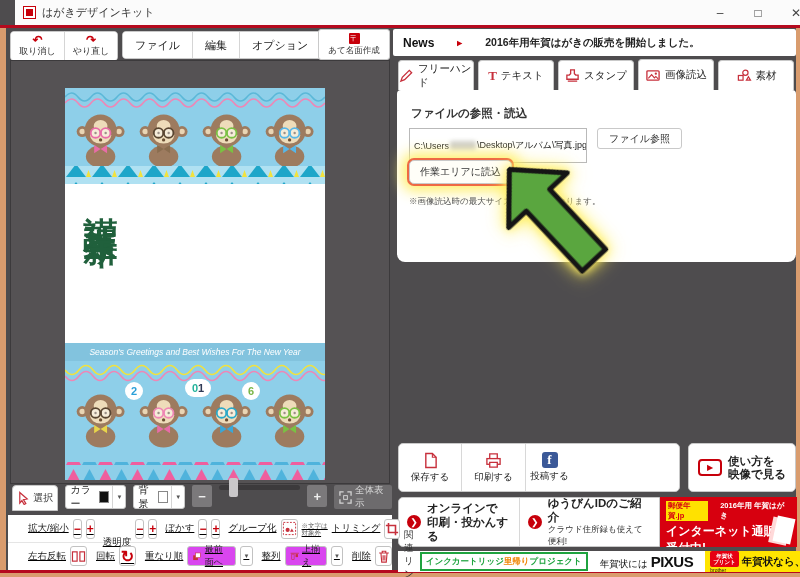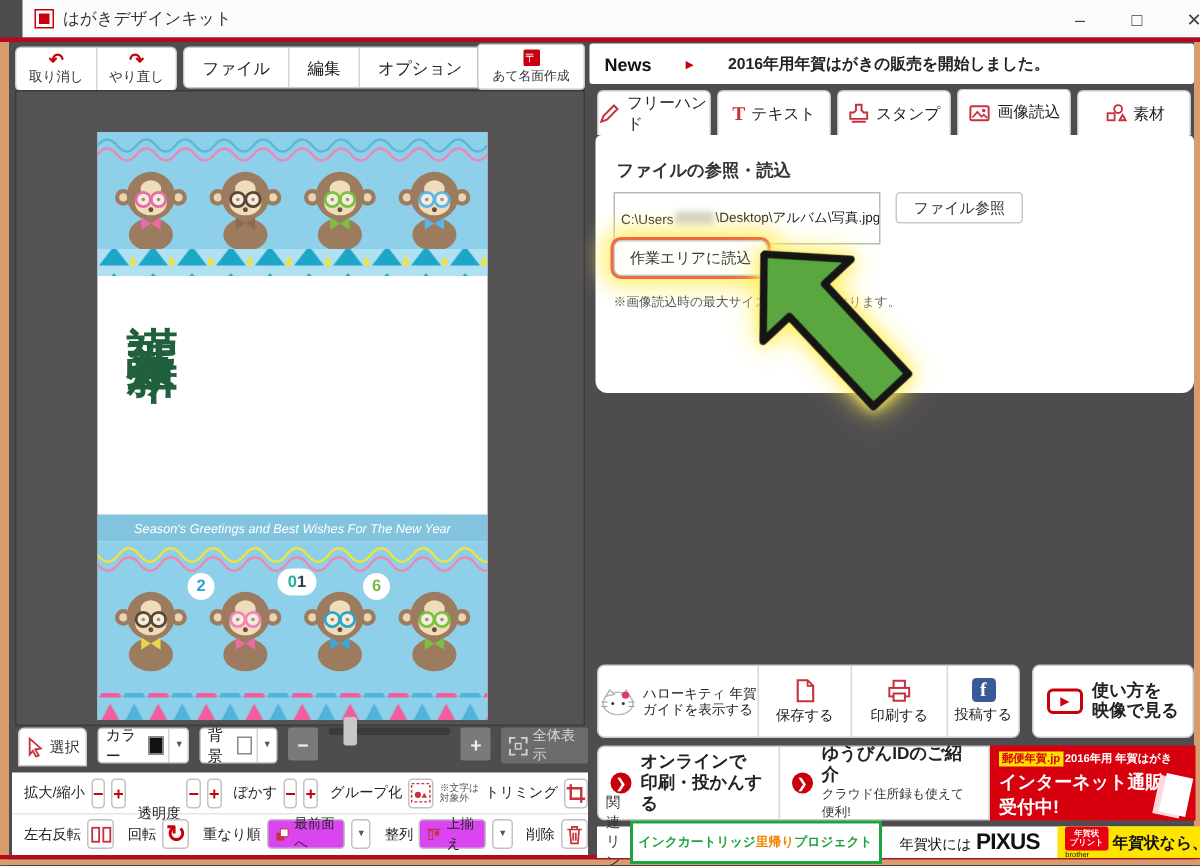--- a/index.html
+++ b/index.html
@@ -87,30 +87,30 @@
   .play-icon { width:24px; height:17px; border:2px solid #c7000b; border-radius:4px; display:flex; align-items:center; justify-content:center; color:#c7000b; font-size:8px; }
   .video-txt { font-size:11.5px; font-weight:bold; color:#222; line-height:13px; }
 
   .promo-group { position:absolute; left:398px; top:497px; width:262px; height:50px; background:#fff; border:1px solid #c9c9c9; border-radius:5px 0 0 5px; display:flex; }
   .promo-cell { display:flex; align-items:center; gap:6px; padding:0 8px; }
   .promo-cell + .promo-cell { border-left:1px solid #d8d8d8; }
   .go-icon { width:14px; height:14px; border-radius:50%; background:#c7000b; color:#fff; font-size:9px; line-height:14px; text-align:center; flex:0 0 auto; }
   .promo-main { font-size:11.5px; font-weight:bold; color:#222; line-height:14px; }
   .promo-sub { font-size:8.5px; color:#333; }
   .nenga-banner { position:absolute; left:660px; top:497px; width:137px; height:50px; background:#d7000f; color:#fff; padding:4px 6px; overflow:hidden; }
-  .nb-top { display:flex; gap:1px; align-items:center; }
+  .nb-top { display:flex; gap:12px; align-items:center; }
   .nb-brand { background:#ffe100; color:#d7000f; font-size:7.5px; font-weight:bold; padding:0 2px; }
   .nb-sub { font-size:7.5px; font-weight:bold; }
   .nb-l1 { font-size:12px; font-weight:bold; margin-top:2px; }
   .nb-l2 { font-size:12px; font-weight:bold; }
   .nb-card { position:absolute; right:4px; bottom:4px; width:18px; height:26px; background:#fff; transform:rotate(12deg); box-shadow:-4px 2px 0 #ffd9d9; }
 
   .links-bar { position:absolute; left:398px; top:551px; width:398px; height:21px; background:#fff; display:flex; align-items:center; gap:6px; padding-left:6px; }
   .links-label { font-size:9.5px; color:#333; }
-  .ink-banner { border:2px solid #1fa33f; background:#fff; height:29px; display:flex; align-items:center; padding:0 4px; font-size:8.5px; font-weight:bold; white-space:nowrap; }
+  .ink-banner { border:2px solid #1fa33f; background:#fff; height:19px; display:flex; align-items:center; padding:0 4px; font-size:8.5px; font-weight:bold; white-space:nowrap; }
   .ink-g { color:#1fa33f; } .ink-o { color:#f08300; }
   .pixus-banner { display:flex; align-items:baseline; gap:3px; padding:0 6px; white-space:nowrap; }
   .pixus-pre { font-size:9.5px; color:#111; }
   .pixus-logo { font-size:15px; font-weight:bold; color:#111; letter-spacing:-0.5px; }
   .brother-banner { background:#ffe400; height:21px; display:flex; align-items:center; gap:3px; padding:0 5px; white-space:nowrap; }
   .br-badge { background:#e60012; color:#fff; border-radius:2px; font-size:5.5px; font-weight:bold; line-height:6px; padding:2px 3px; text-align:center; }
   .br-logo { font-size:5px; color:#111; }
   .brother-txt { font-size:10.5px; font-weight:bold; color:#111; }
 
   
@@ -119,21 +119,21 @@
   .swatch-btn { height:24px; display:flex; align-items:center; background:#fff; border:1px solid #c9c9c9; border-radius:3px; font-size:10px; color:#222; }
   .swatch-btn .txt { padding:0 4px; }
   .swatch { width:12px; height:12px; border:1px solid #888; }
   .swatch.black { background:#111; } .swatch.white { background:#fff; }
   .caret-cell { border-left:1px solid #d5d5d5; padding:0 3px; margin-left:3px; align-self:stretch; display:flex; align-items:center; font-size:6px; color:#555; }
   .zoom-btn { width:22px; height:22px; background:#7b797b; color:#eee; font-size:13px; font-weight:bold; display:flex; align-items:center; justify-content:center; border-radius:2px; }
   .slider { width:92px; height:5px; background:#3c3a3c; border-radius:3px; position:relative; }
   .slider-thumb { position:absolute; left:10px; top:-7px; width:9px; height:19px; background:#c9c7c9; border-radius:2px; }
   .fit-btn { height:24px; background:#6d6b6d; color:#d5d5d5; display:flex; align-items:center; gap:3px; font-size:9.5px; padding:0 5px; border-radius:2px; }
   .lt-panel { position:absolute; left:8px; top:515px; width:384px; height:55px; background:#fff; }
-  .lt-row { display:flex; align-items:center; height:27px; padding-left:8px; gap:4px; }
+  .lt-row { display:flex; align-items:center; height:27px; padding-left:20px; gap:4px;text-decoration:underline; }
   .lt-row + .lt-row { border-top:1px solid #e5e5e5; }
   .lt-label { font-size:9.5px; color:#222; white-space:nowrap; }
   .mini-btn { width:21px; height:20px; background:#fff; border:1px solid #c2c2c2; border-radius:3px; color:#c7000b; font-weight:bold; font-size:12px; display:flex; align-items:center; justify-content:center; }
   .icon-btn { width:22px; height:20px; background:#fff; border:1px solid #c2c2c2; border-radius:3px; display:flex; align-items:center; justify-content:center; }
   .tiny-note { font-size:6.5px; color:#555; line-height:7px; white-space:nowrap; }
   .combo-btn { height:20px; background:#d946ef; border:1px solid #c2c2c2; border-radius:3px; display:flex; align-items:center; gap:3px; font-size:9px; color:#222; padding:0 4px; }
   .dd-btn { width:16px; height:20px; background:#fff; border:1px solid #c2c2c2; border-radius:3px; font-size:6px; color:#555; display:flex; align-items:center; justify-content:center; }
   .red { color:#c7000b; }
   svg.i { display:block; }
 </style>
@@ -339,36 +339,20 @@
     <div class="note">※画像読込時の最大サイズは4000pxになります。</div>
   </div>
 
   <div class="big-arrow">
     <svg width="100" height="140" viewBox="0 0 100 140">
       <polygon points="50,2 90,44 66,44 66,126 34,126 34,44 10,44" fill="#5aa63f" stroke="#151515" stroke-width="5" stroke-linejoin="round"></polygon>
     </svg>
   </div>
 
   <div class="act-group">
-    <div class="act-cell kitty-cell">
-      <span>
-        <svg class="i" width="24" height="19" viewBox="0 0 24 19">
-            <ellipse cx="12" cy="11" rx="10" ry="7.5" fill="#fff" stroke="#bbb"></ellipse>
-            <path d="M4 6L6.5 2l3 3z" fill="#fff" stroke="#bbb"></path>
-            <path d="M20 6L17.5 2l-3 3z" fill="#fff" stroke="#bbb"></path>
-            <circle cx="8.5" cy="11" r="1" fill="#333"></circle>
-            <circle cx="15.5" cy="11" r="1" fill="#333"></circle>
-            <circle cx="17" cy="5.5" r="2.4" fill="#e8336e"></circle>
-            <path d="M1 10h4M1 13h4M19 10h4M19 13h4" stroke="#999" stroke-width=".8"></path>
-          </svg>
-      </span>
-      <span class="kitty-txt">
-        <span>ハローキティ 年賀</span><br><span>ガイドを表示する</span>
-      </span>
-    </div>
     <div class="act-cell cell-save">
       <span>
           <svg class="i" width="15" height="17" viewBox="0 0 16 18">
             <path d="M3 1.5h7l4 4v11H3z" fill="none" stroke="#c7303c" stroke-width="1.5"></path>
             <path d="M10 1.5v4h4" fill="none" stroke="#c7303c" stroke-width="1.2"></path>
           </svg>
         </span>
       <span class="lbl">保存する</span>
     </div>
     <div class="act-cell cell-print">

